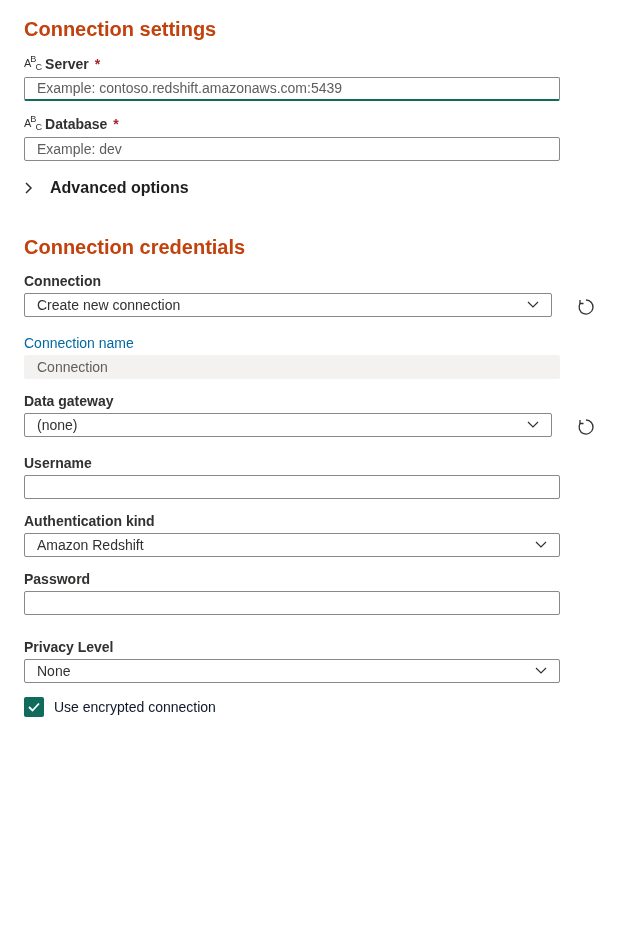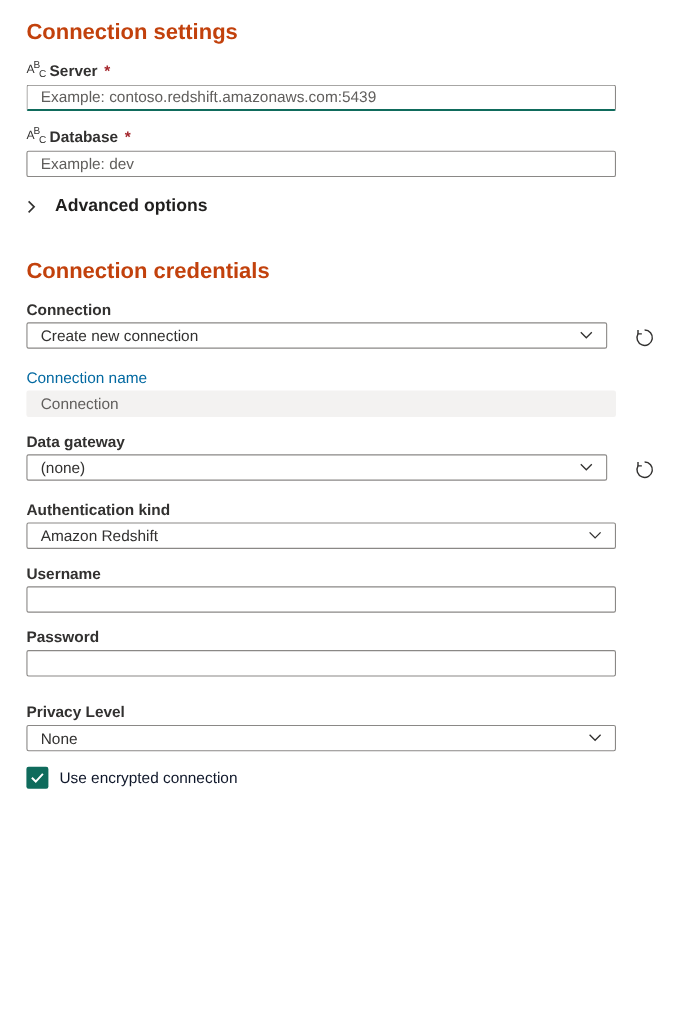--- a/index.html
+++ b/index.html
@@ -192,35 +192,35 @@
       <button class="refresh-btn">
         <svg width="20" height="20" viewBox="0 0 20 20">
           <path d="M10 3 A7 7 0 1 1 4 6.5" stroke="#323130" stroke-width="1.3" fill="none"></path>
           <path d="M4 3 L4 6.5 L7.5 6.5" stroke="#323130" stroke-width="1.3" fill="none"></path>
         </svg>
       </button>
     </div>
   </div>
 
   <div class="field">
+    <div class="field-label">Username</div>
+    <input class="input" type="text" style="">
+  </div>
+
+  <div class="field">
     <div class="field-label">Authentication kind</div>
     <div class="select-box">
       <span class="select-text">Amazon Redshift</span>
       <svg class="chevron-down" viewBox="0 0 12 12">
           <path d="M1 3 L6 8 L11 3" stroke="#323130" stroke-width="1.2" fill="none"></path>
         </svg>
     </div>
   </div>
 
   <div class="field">
-    <div class="field-label">Username</div>
-    <input class="input" type="text" style="">
-  </div>
-
-  <div class="field">
     <div class="field-label">Password</div>
     <input class="input" type="password" style="">
   </div>
 
   <div class="spacer"></div>
 
   <div class="field">
     <div class="field-label">Privacy Level</div>
     <div class="select-box">
       <span class="select-text">None</span>

